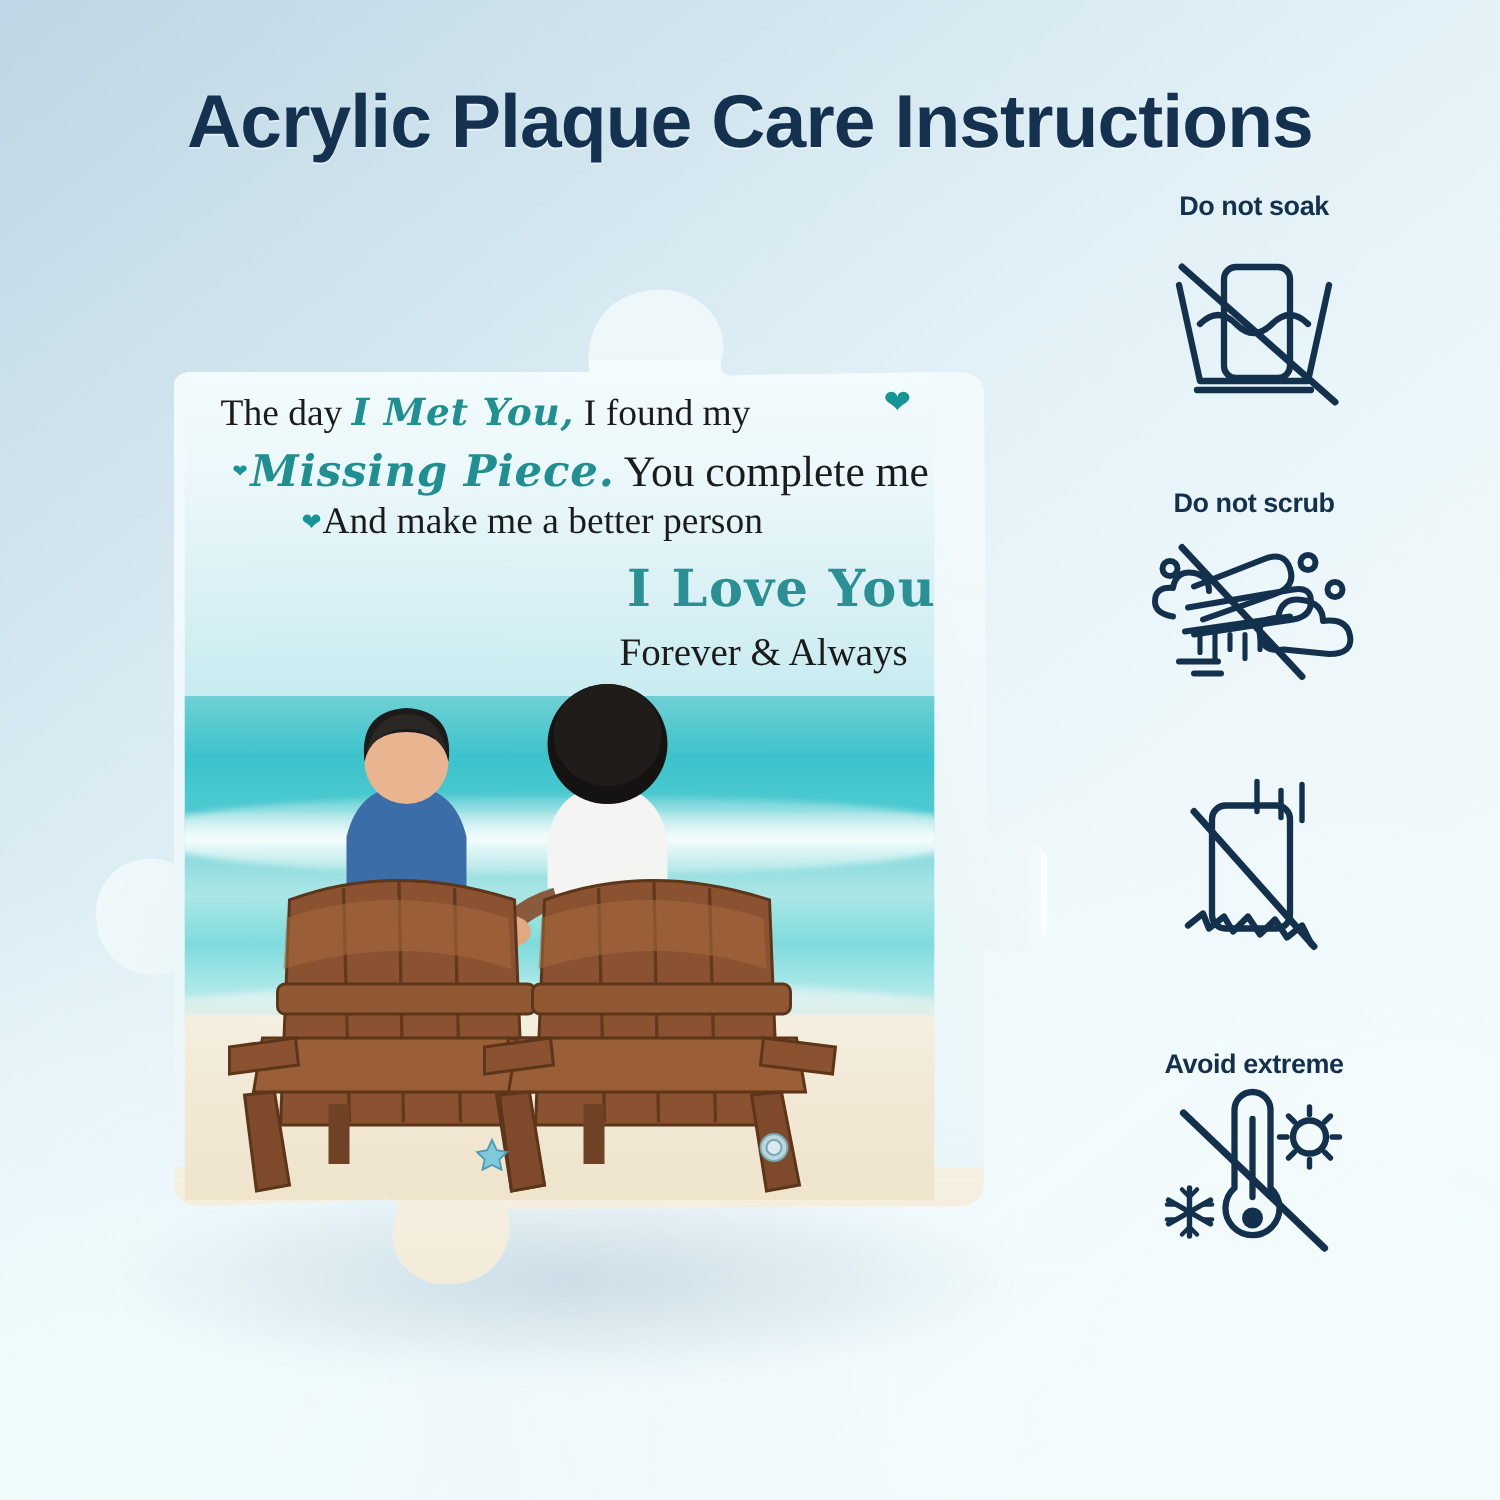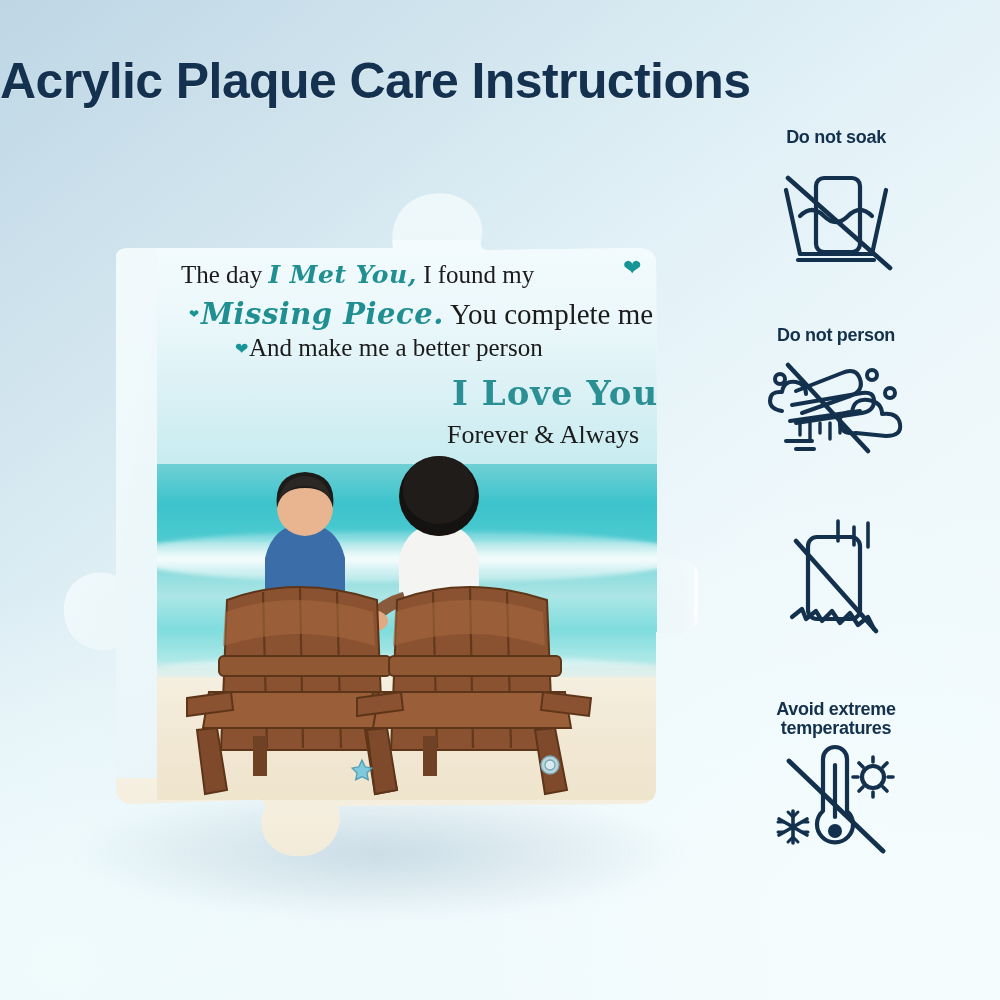--- a/index.html
+++ b/index.html
@@ -13,20 +13,21 @@
     position:absolute; inset:0; width:1000px; height:1000px;
     background:
       radial-gradient(ellipse 900px 700px at 88% 92%, #f4fcfd 0%, rgba(244,252,253,0) 62%),
       radial-gradient(ellipse 700px 620px at 6% 96%, #f0fbfc 0%, rgba(240,251,252,0) 60%),
       linear-gradient(142deg, #bed6e5 0%, #cde2ec 18%, #e2f1f7 42%, #eef8fb 63%, #f1fafc 100%);
     overflow:hidden;
   }
   
   .title{
     position:absolute; left:0; top:52px; width:1000px;
+    text-align:center;
     font-size:50px; font-weight:bold;
     letter-spacing:-0.6px;
     color:#14314f;
     font-family:"Liberation Sans", sans-serif;
     transform:scaleX(1.0);
     white-space:nowrap;
     text-shadow:0 1px 0 rgba(255,255,255,.45);
   }
   
   .care-col{ position:absolute; left:686px; top:128px; width:300px; }
@@ -67,21 +68,20 @@
     background:
       linear-gradient(100deg, rgba(255,255,255,.55) 0%, rgba(255,255,255,.12) 22%, rgba(255,255,255,0) 40%),
       linear-gradient(260deg, rgba(255,255,255,.50) 0%, rgba(255,255,255,.10) 20%, rgba(255,255,255,0) 38%),
       linear-gradient(180deg,#eef8fb 0%, #e6f4f7 100%);
   }
   
   .art{
     position:absolute; left:85px; top:92px; width:500px; height:560px;
     overflow:hidden;
     border-radius:2px;
-    margin-left:34px;
   }
   .sky{
     position:absolute; left:0; top:0; width:100%; height:47%;
     background:linear-gradient(180deg,#f3fbfd 0%, #ecf8fb 28%, #d8f0f4 62%, #bde9ee 100%);
   }
   .sea-far{
     position:absolute; left:0; top:40%; width:100%; height:16%;
     background:linear-gradient(180deg,#6fd0d4 0%, #3cc3cc 45%, #54cdd2 100%);
   }
   .sea-mid{
@@ -361,21 +361,21 @@
           <path d="M20 34 L34 98 L106 98 L120 34"></path>
           <path d="M34 60 q12 -12 24 0 q12 12 24 0 q12 -12 24 0"></path>
           <line x1="32" y1="104" x2="108" y2="104"></line>
           <rect x="50" y="22" width="44" height="74" rx="8"></rect>
           <line x1="22" y1="22" x2="124" y2="112" stroke-width="4.6"></line>
         </svg>
       </div>
     </div>
 
     <div class="care-item scrub">
-      <div class="care-label">Do not person</div>
+      <div class="care-label">Do not scrub</div>
       <div class="care-icon i-scrub">
         <svg width="160" height="110" viewBox="0 0 160 110" fill="none" stroke="#13304d" stroke-width="4" stroke-linecap="round" stroke-linejoin="round">
           <path d="M40 42 L86 24 q14 -6 18 6 q4 12 -10 17 L46 64"></path>
           <path d="M36 56 L106 44 q12 -2 12 8 q0 10 -12 12 L40 74"></path>
           <path d="M34 72 L104 62"></path>
           <g stroke-width="3.4">
             <line x1="44" y1="74" x2="44" y2="86"></line>
             <line x1="54" y1="74" x2="54" y2="90"></line>
             <line x1="64" y1="74" x2="64" y2="84"></line>
             <line x1="74" y1="74" x2="74" y2="90"></line>
@@ -404,21 +404,20 @@
           </g>
           <path d="M26 98 l10 -8 l4 10 l10 -8 l6 10 l10 -10 l8 12 l10 -10 l8 12 l10 -8 l6 12"></path>
           <line x1="30" y1="22" x2="110" y2="112" stroke-width="4.6"></line>
         </svg>
       </div>
     </div>
 
     <div class="care-item temp">
       <div class="care-label">
         <div>Avoid extreme</div>
-        <div>temperatures</div>
       </div>
       <div class="care-icon i-temp">
         <svg width="150" height="118" viewBox="0 0 150 118" fill="none" stroke="#13304d" stroke-width="4.2" stroke-linecap="round" stroke-linejoin="round">
           <path d="M62 20 a12 12 0 0 1 24 0 l0 52 a18 18 0 1 1 -24 0 z"></path>
           <line x1="74" y1="26" x2="74" y2="78"></line>
           <circle cx="74" cy="92" r="7" fill="#13304d" stroke="none"></circle>
           <g>
             <circle cx="112" cy="38" r="11"></circle>
             <g stroke-width="3.6">
               <line x1="112" y1="18" x2="112" y2="23"></line>

